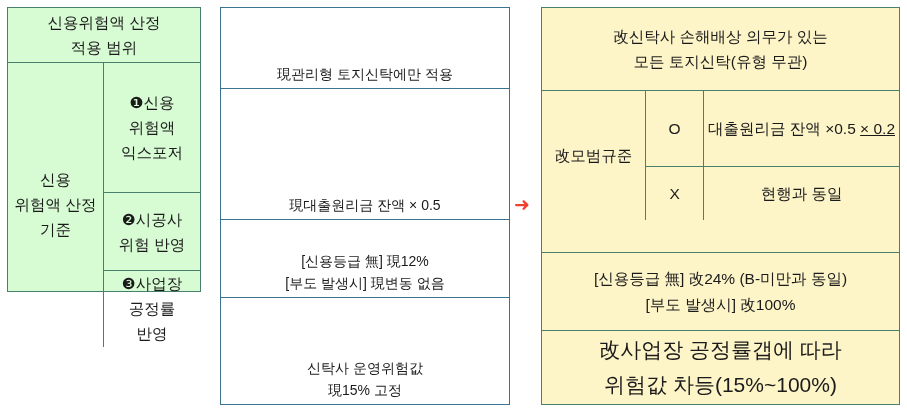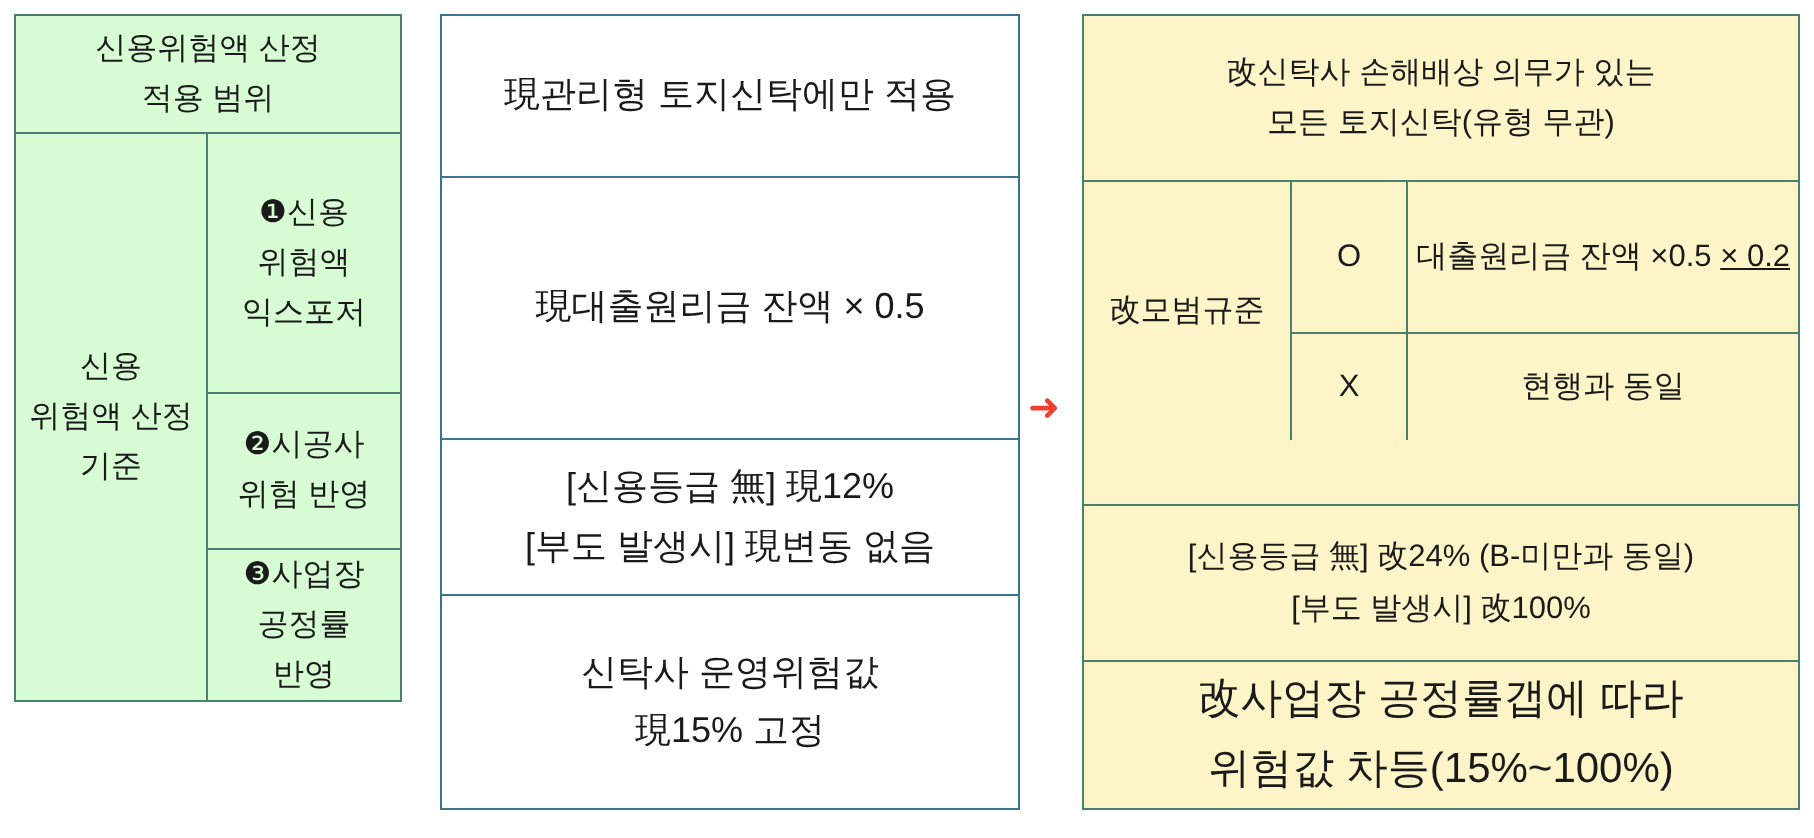--- a/index.html
+++ b/index.html
@@ -55,21 +55,21 @@
   
   .bt-g { border-top: 1.3px solid #4a7f6e; }
   .bl-g { border-left: 1.3px solid #4a7f6e; }
   .bt-b { border-top: 1.3px solid #3a7490; }
 
   
   #panel-scope {
     left: 7px;
     top: 7px;
     width: 194px;
-    height: 344px;
+    height: 285px;
   }
   #scope-header {
     height: 83px;
     font-size: 15.5px;
   }
   #criteria-row {
     flex: 1;
   }
   #criteria-label {
     width: 95px;
@@ -98,21 +98,21 @@
   #panel-current {
     left: 220px;
     top: 7px;
     width: 290px;
     height: 398px;
   }
   #cur-r1 { height: 80px; }
   #cur-r2 { height: 131px; }
   #cur-r3 { height: 78px; }
   #cur-r4 { flex: 1; }
-  #panel-current .cell { font-size: 18px; width: 100%; }
+  #panel-current .cell { font-size: 14px; width: 100%; justify-content: flex-end; }
 
   
   #transition-arrow {
     position: absolute;
     left: 510px;
     top: 192px;
     width: 24px;
     height: 24px;
     display: flex;
     align-items: center;

